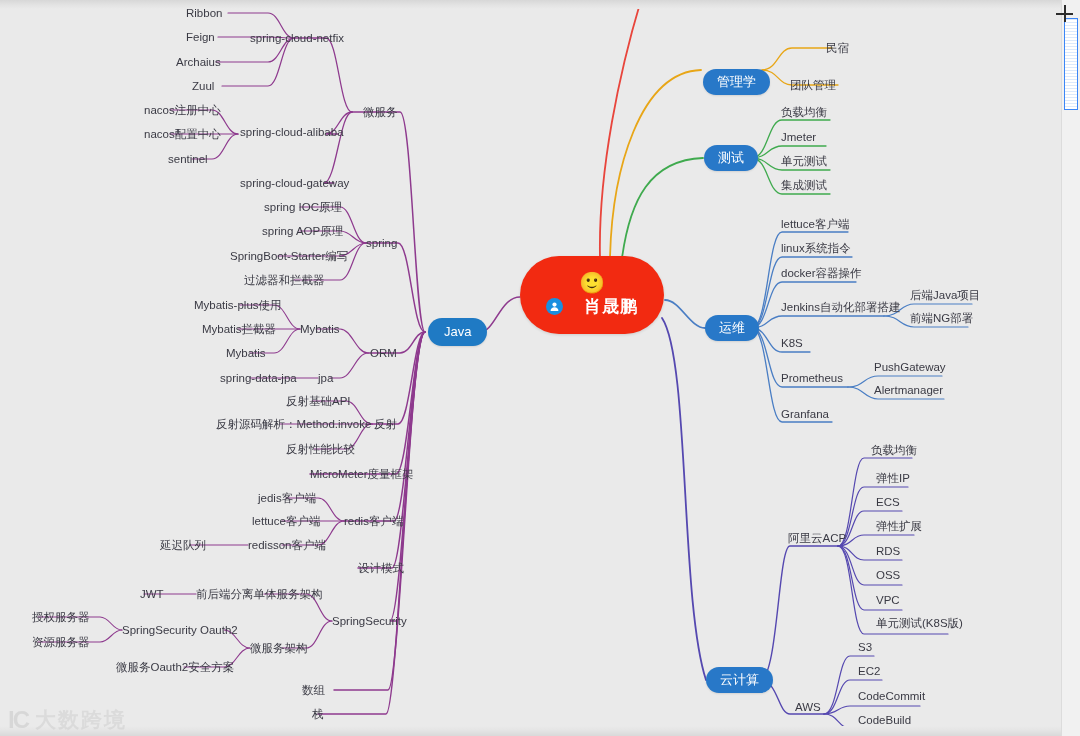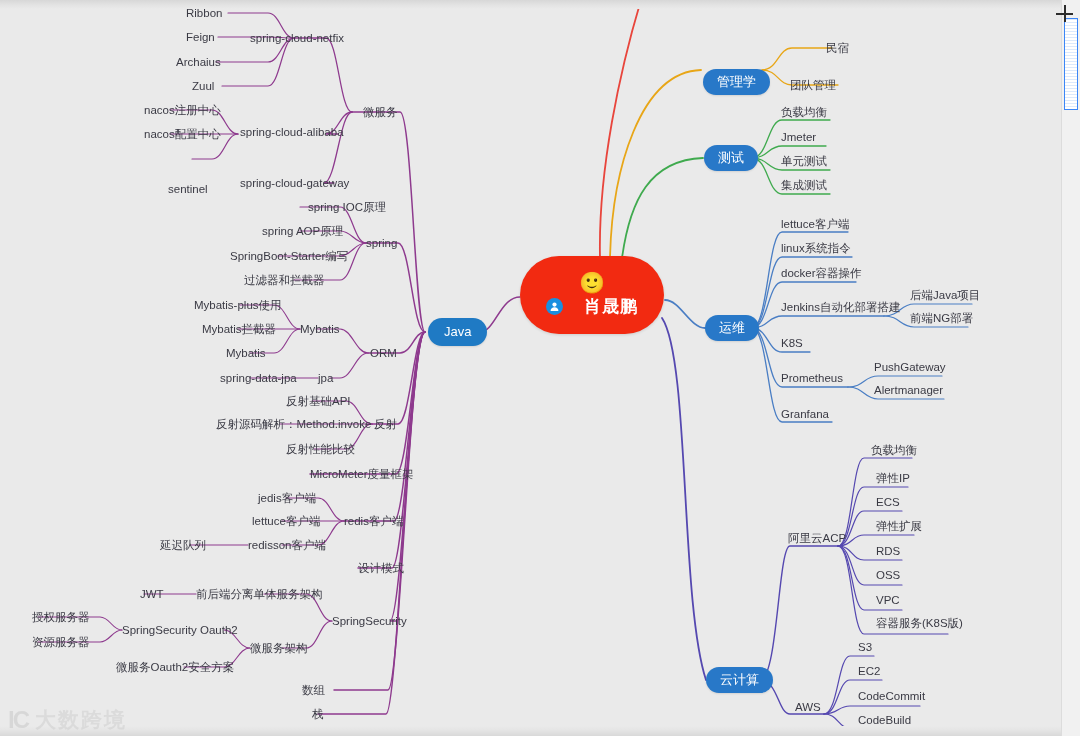--- a/index.html
+++ b/index.html
@@ -362,43 +362,43 @@
     <div class="node leaf" style="left:788px; top:538px;">阿里云ACP</div>
     <div class="node leaf" style="left:795px; top:707px;">AWS</div>
 
     <div class="node leaf" style="left:871px; top:450px;">负载均衡</div>
     <div class="node leaf" style="left:876px; top:478px;">弹性IP</div>
     <div class="node leaf" style="left:876px; top:502px;">ECS</div>
     <div class="node leaf" style="left:876px; top:526px;">弹性扩展</div>
     <div class="node leaf" style="left:876px; top:551px;">RDS</div>
     <div class="node leaf" style="left:876px; top:575px;">OSS</div>
     <div class="node leaf" style="left:876px; top:600px;">VPC</div>
-    <div class="node leaf" style="left:876px; top:623px;">容器服务(K8S版)</div>
+    <div class="node leaf" style="left:876px; top:623px;">单元测试(K8S版)</div>
 
     <div class="node leaf" style="left:858px; top:647px;">S3</div>
     <div class="node leaf" style="left:858px; top:671px;">EC2</div>
     <div class="node leaf" style="left:858px; top:696px;">CodeCommit</div>
     <div class="node leaf" style="left:858px; top:720px;">CodeBuild</div>
 
     <div class="node leaf" style="left:363px; top:112px;">微服务</div>
     <div class="node leaf" style="left:250px; top:38px;">spring-cloud-netfix</div>
     <div class="node leaf" style="left:240px; top:132px;">spring-cloud-alibaba</div>
     <div class="node leaf" style="left:240px; top:183px;">spring-cloud-gateway</div>
 
     <div class="node leaf" style="left:186px; top:13px;">Ribbon</div>
     <div class="node leaf" style="left:186px; top:37px;">Feign</div>
     <div class="node leaf" style="left:176px; top:62px;">Archaius</div>
     <div class="node leaf" style="left:192px; top:86px;">Zuul</div>
 
     <div class="node leaf" style="left:144px; top:110px;">nacos注册中心</div>
     <div class="node leaf" style="left:144px; top:134px;">nacos配置中心</div>
-    <div class="node leaf" style="left:168px; top:159px;margin-top:30px;">sentinel</div>
+    <div class="node leaf" style="left:168px; top:159px;">sentinel</div>
 
     <div class="node leaf" style="left:366px; top:243px;">spring</div>
-    <div class="node leaf" style="left:264px; top:207px;margin-left:44px;">spring IOC原理</div>
+    <div class="node leaf" style="left:264px; top:207px;">spring IOC原理</div>
     <div class="node leaf" style="left:262px; top:231px;">spring AOP原理</div>
     <div class="node leaf" style="left:230px; top:256px;">SpringBoot-Starter编写</div>
     <div class="node leaf" style="left:244px; top:280px;">过滤器和拦截器</div>
 
     <div class="node leaf" style="left:370px; top:353px;">ORM</div>
     <div class="node leaf" style="left:300px; top:329px;">Mybatis</div>
     <div class="node leaf" style="left:318px; top:378px;">jpa</div>
     <div class="node leaf" style="left:194px; top:305px;">Mybatis-plus使用</div>
     <div class="node leaf" style="left:202px; top:329px;">Mybatis拦截器</div>
     <div class="node leaf" style="left:226px; top:353px;">Mybatis</div>

